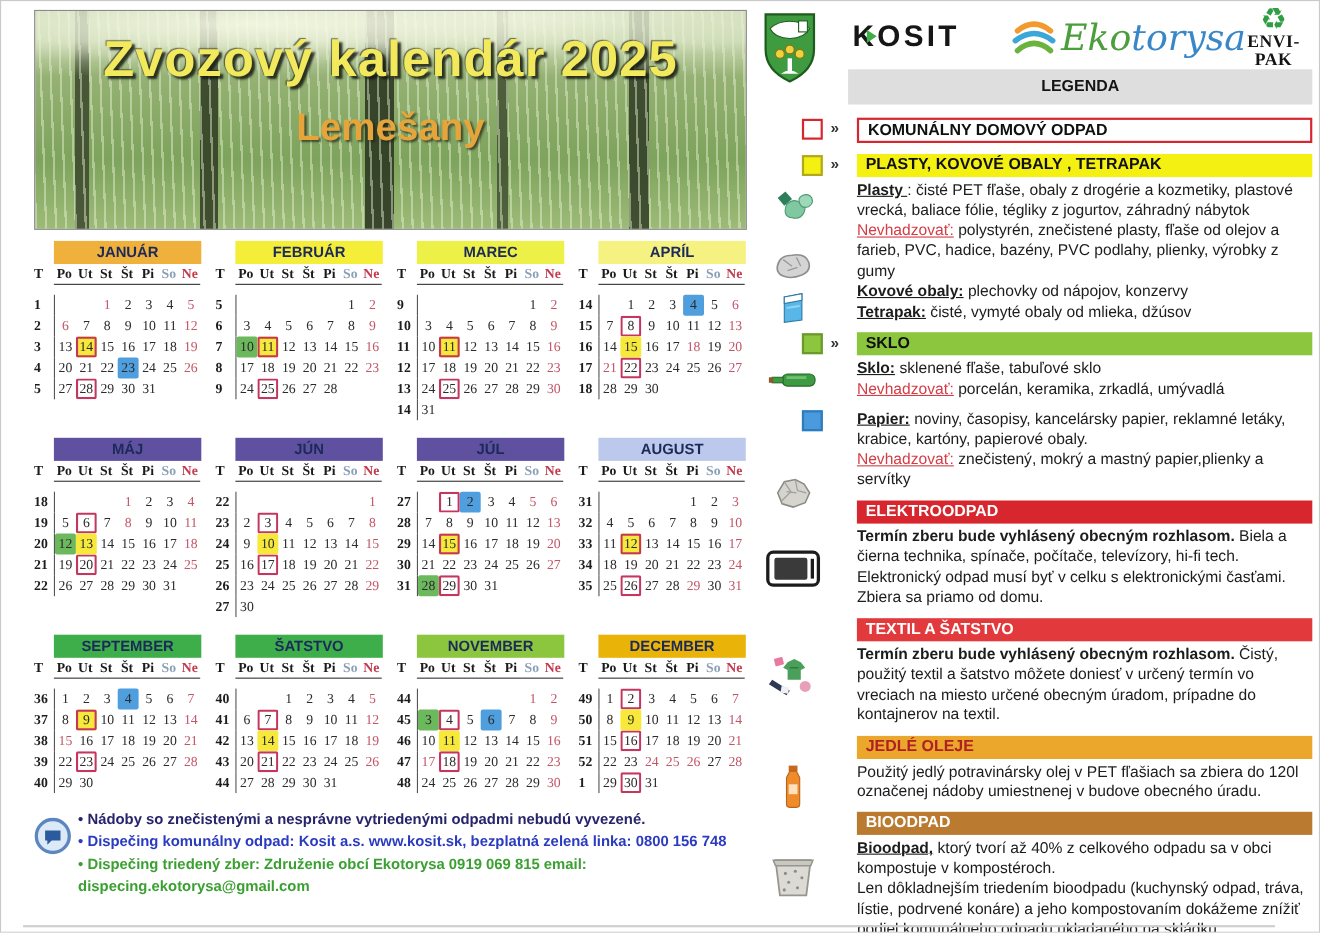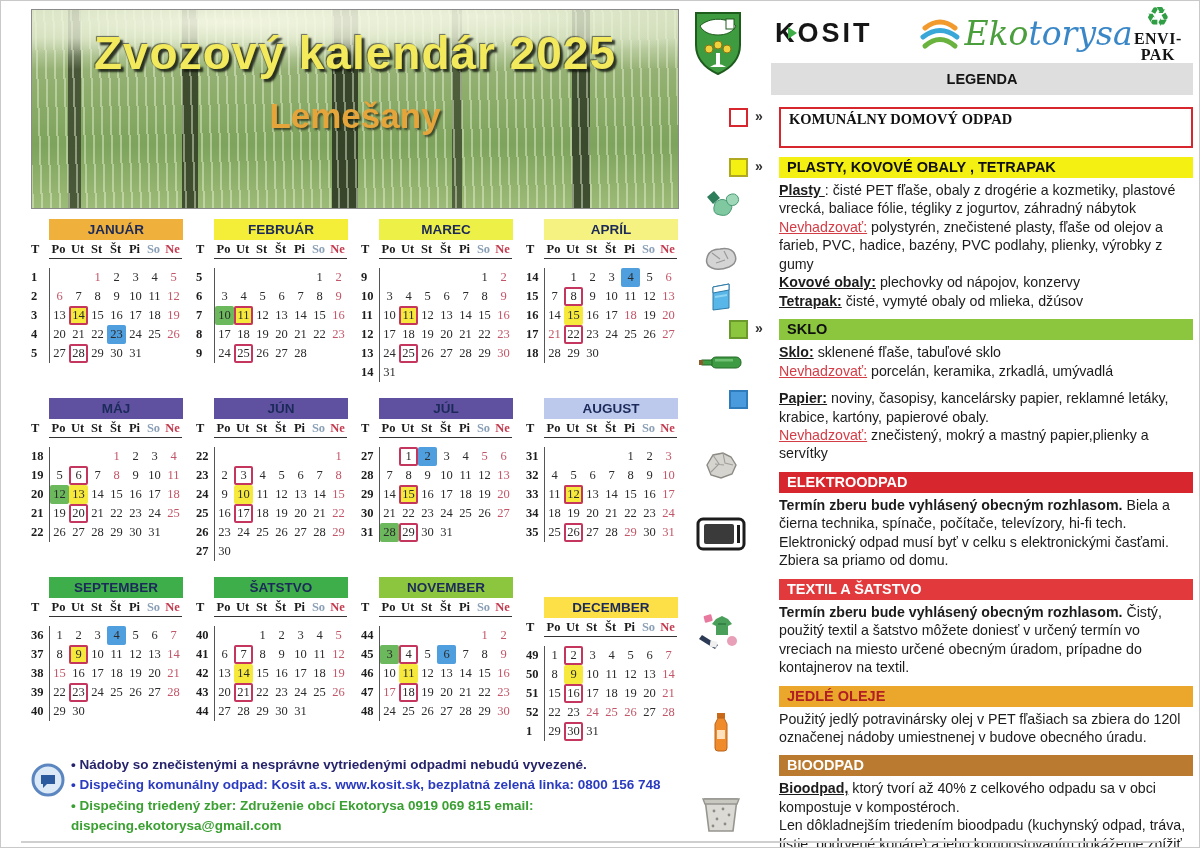--- a/index.html
+++ b/index.html
@@ -67,21 +67,21 @@
   .envipak .txt{font-family:"Liberation Serif",serif;font-weight:bold;font-size:16px;color:#141414;letter-spacing:.5px;}
   .legenda-bar{background:#dedede;text-align:center;font-weight:bold;font-size:14.5px;color:#141414;
       padding:8px 0;margin-top:4px;}
   
   .sections{margin-top:12px;}
   .section{position:relative;padding-left:86px;margin-bottom:9px;min-height:24px;}
   .swatch{position:absolute;left:36px;top:1px;width:19px;height:19px;box-sizing:border-box;}
   .arrow{position:absolute;left:62px;top:1px;font-weight:bold;font-size:14px;color:#333;}
   .s-icon{position:absolute;left:2px;width:52px;text-align:center;}
   .bar{height:21px;line-height:21px;font-weight:bold;font-size:14.5px;padding-left:8px;box-sizing:border-box;}
-  .bar.bordered{border:2px solid;height:41px;line-height:21px;background:#fff;font-family:Liberation Serif, serif;}
+  .bar.bordered{border:2px solid;height:23px;line-height:21px;background:#fff;}
   .body{font-size:14.2px;line-height:1.3;color:#1c1c1c;margin-top:3px;width:414px;}
   .seg-lead{font-weight:bold;text-decoration:underline;}
   .seg-warn{color:#d43c46;text-decoration:underline;}
   .seg-bold{font-weight:bold;}
   .scan-line{position:absolute;left:20px;right:40px;bottom:4px;border-top:2px solid #cfcfcf;}
 </style>
 </head>
 <body>
 
 <div class="page" style="--mark-yellow: #f6e93c; --mark-green: #6cb85c; --mark-blue: #4f9ede; --mark-box: #c5365e; --holiday: #c25668;">
@@ -959,21 +959,21 @@
                 <span class="day">26</span>
                 <span class="day">27</span>
                 <span class="day">28</span>
                 <span class="day">29</span>
                 <span class="day red">30</span>
               </span>
             </div>
           </div>
         </div>
         <div class="month">
-          <div class="m-head" style="background: #fde047; color: rgb(28, 42, 90); margin-top: 20px;">DECEMBER</div>
+          <div class="m-head" style="background: #eab308; color: rgb(28, 42, 90);">DECEMBER</div>
           <div class="dow">
             <span class="t">T</span>
             <div class="dow-days">
               <span class="d">Po</span>
               <span class="d">Ut</span>
               <span class="d">St</span>
               <span class="d">Št</span>
               <span class="d">Pi</span>
               <span class="d so">So</span>
               <span class="d ne">Ne</span>

